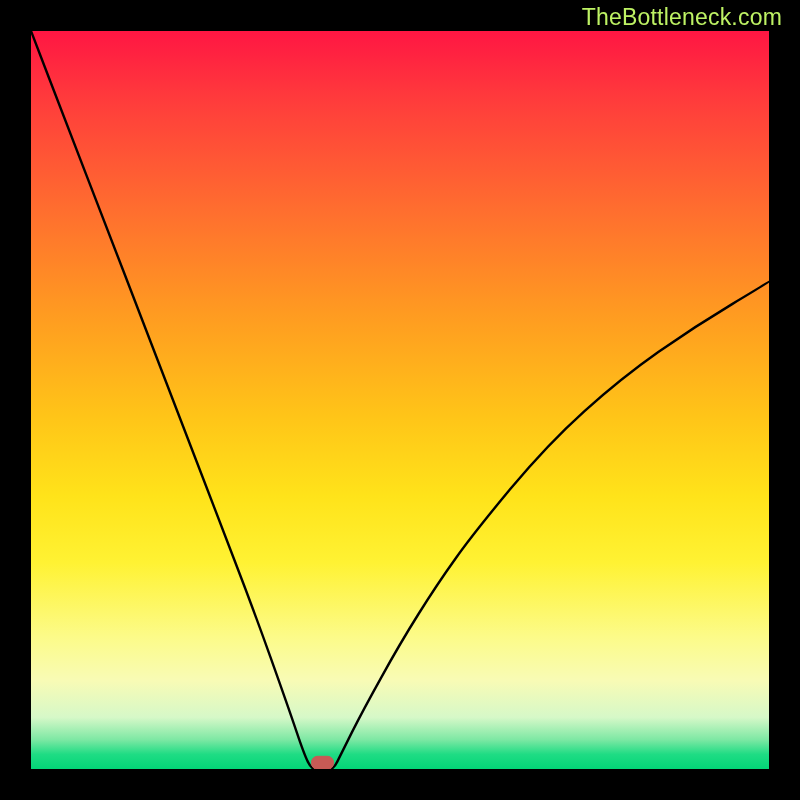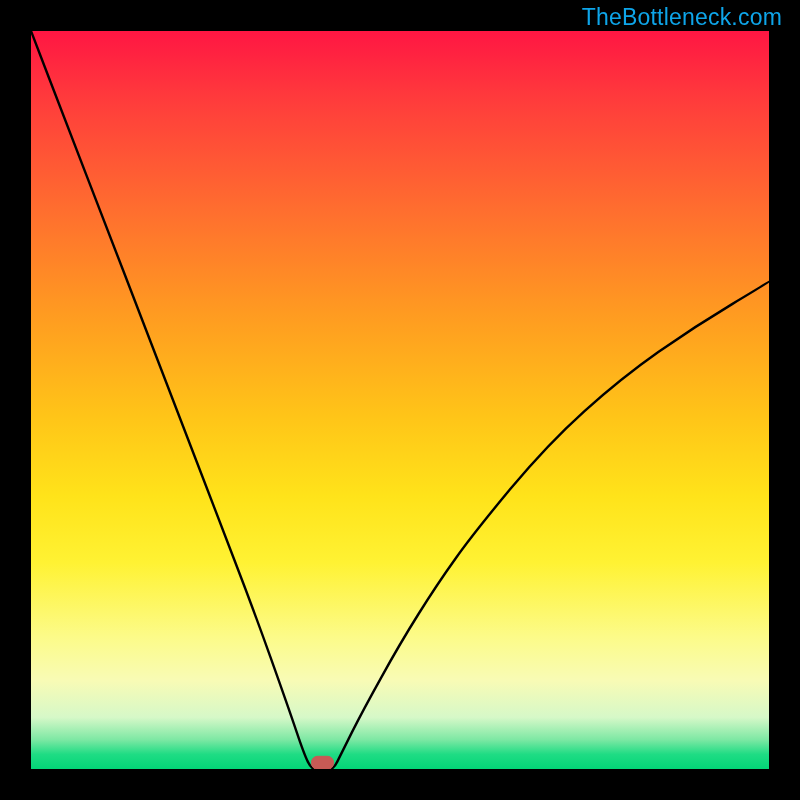--- a/index.html
+++ b/index.html
@@ -16,21 +16,21 @@
     width: 800px;
     height: 800px;
     background: #000;
   }
   .watermark {
     position: absolute;
     top: 4px;
     right: 18px;
     font-size: 23px;
     font-weight: 500;
-    color: #0ea5e9;
+    color: #bef264;
     letter-spacing: 0.2px;
     z-index: 20;
   }
   .plot {
     position: absolute;
     left: 31px;
     top: 31px;
     width: 738px;
     height: 738px;
     background: linear-gradient(

